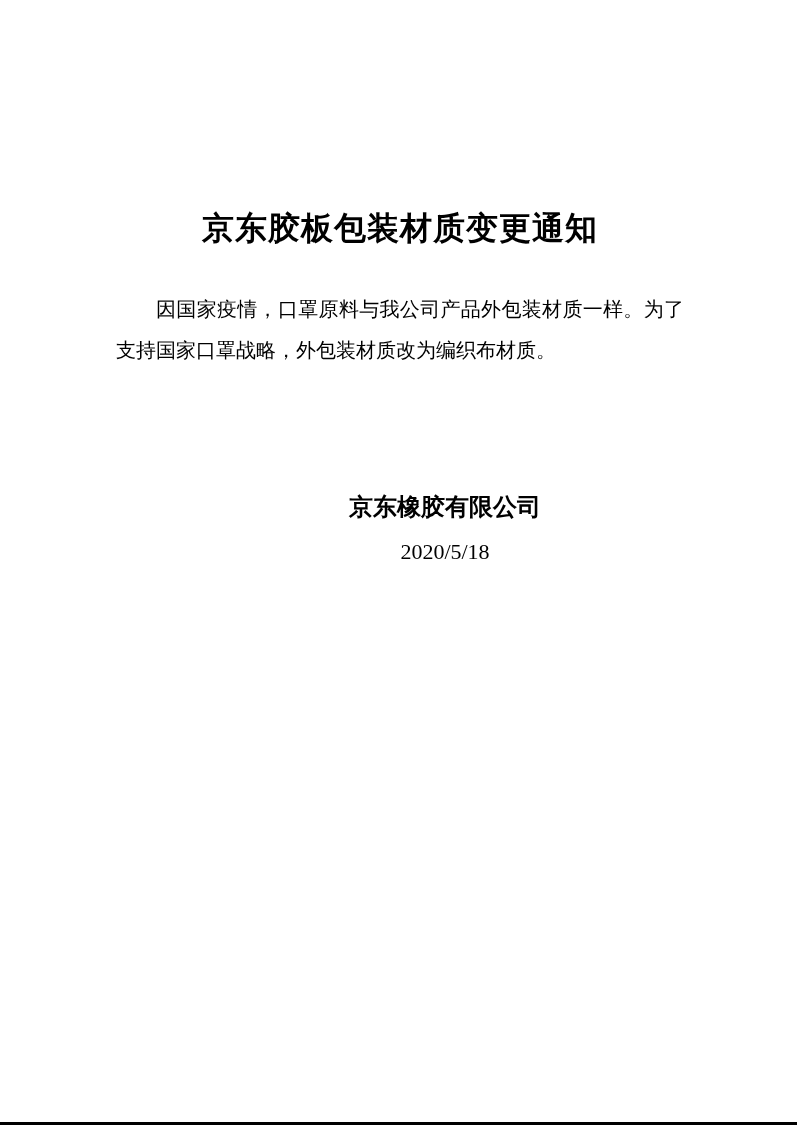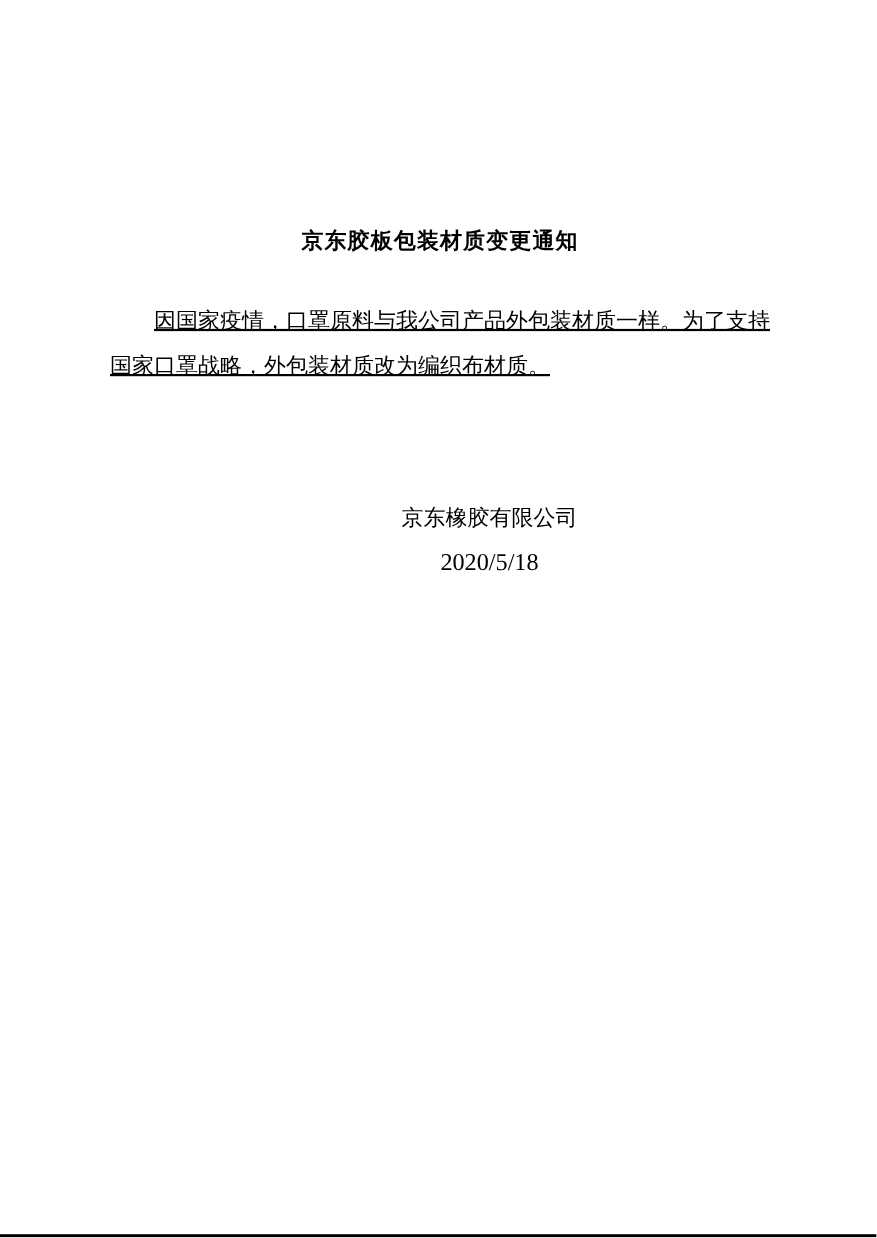--- a/index.html
+++ b/index.html
@@ -28,50 +28,50 @@
     background: #000000;
   }
   .content {
     position: absolute;
     left: 100px;
     top: 205px;
     width: 600px;
   }
   .doc-title {
     text-align: center;
-    font-size: 20px;
+    font-size: 32px;
     font-weight: bold;
     letter-spacing: 1px;
     line-height: 1.45;
     margin: 0 0 38px 0;
     font-family: "Liberation Serif", "DejaVu Serif", serif;
   }
   .body-block {
     font-size: 20px;
     line-height: 2.05;
     text-align: justify;
   }
   .body-para {
-    margin: 0;
+    margin: 16px;
     text-indent: 2em;
     white-space: pre-wrap;
-    text-decoration: underline;
   }
   .para-spacer {
     height: 14px;
   }
   .signature {
     margin-top: 84px;
     text-align: center;
     padding-left: 90px;
   }
   .sign-company {
-    font-size: 20px;
+    font-size: 24px;
     line-height: 1.9;
     margin: 0;
+    font-weight: bold;
   }
   .sign-date {
     font-size: 22px;
     line-height: 1.9;
     margin: 0;
     font-family: "Liberation Serif", "DejaVu Serif", serif;
   }
 </style>
 </head>
 <body>

